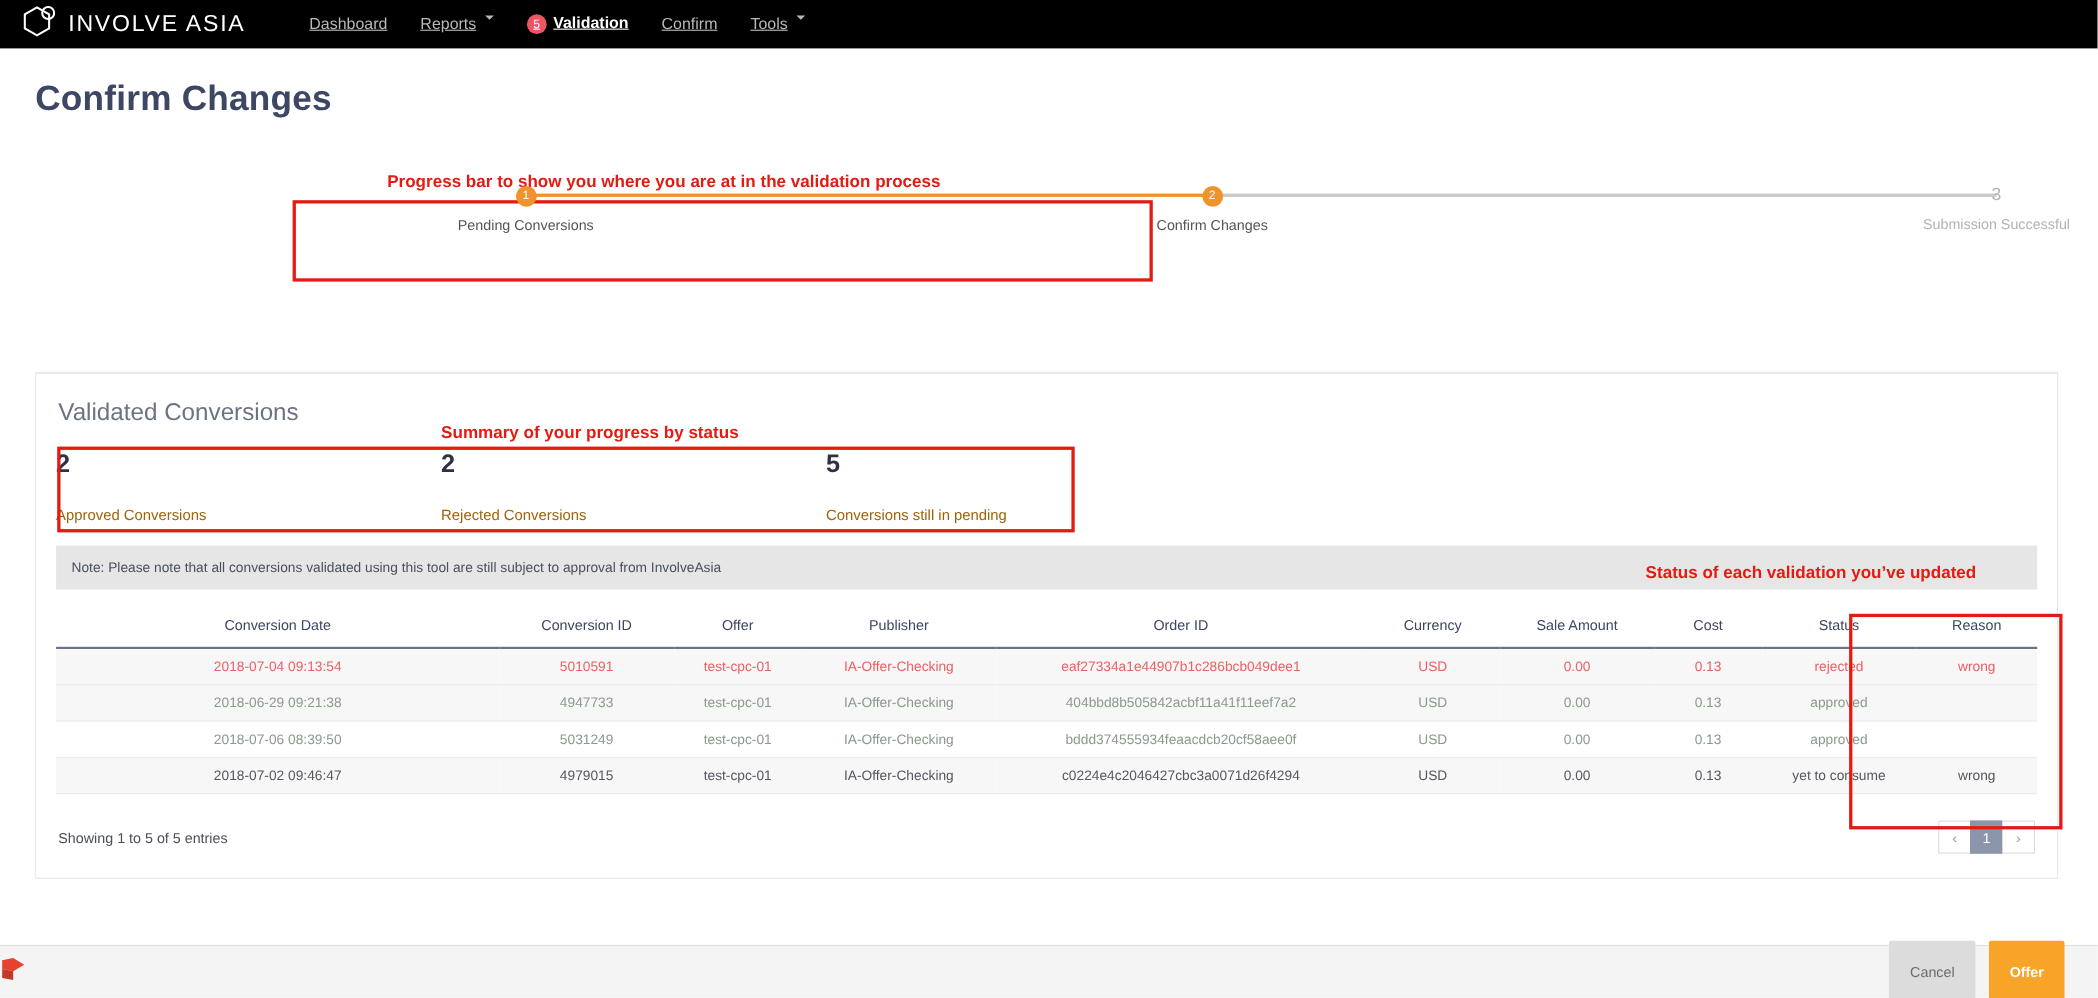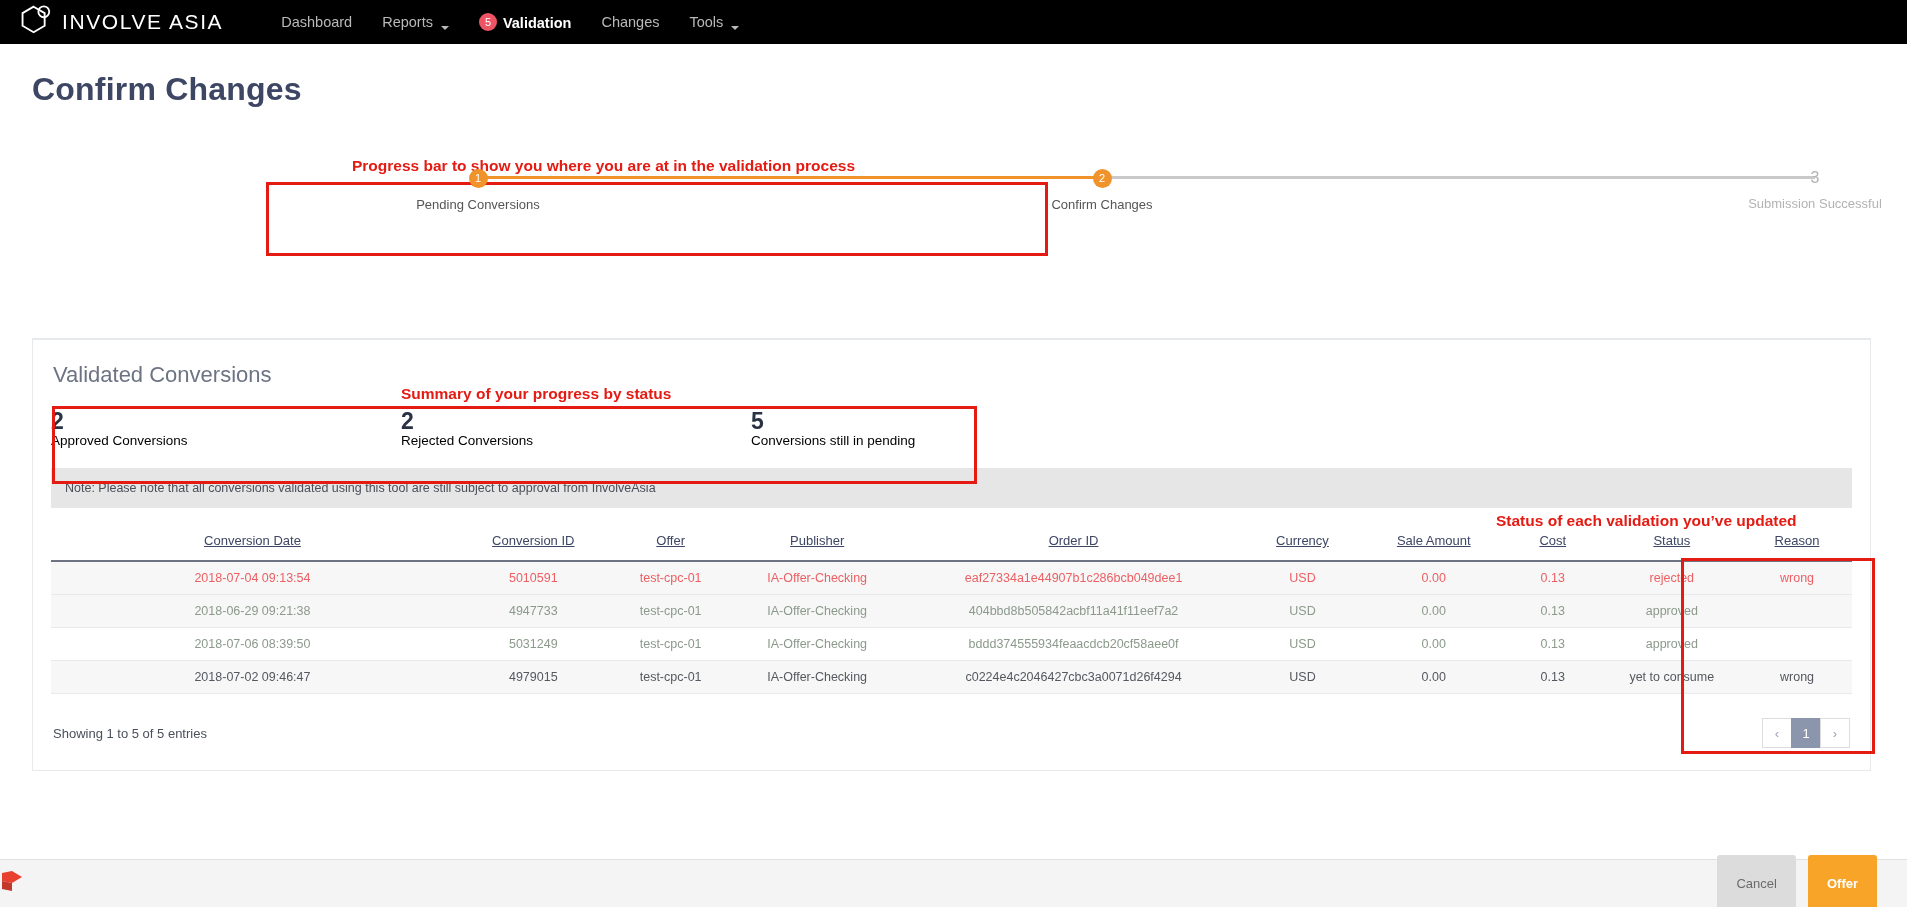--- a/index.html
+++ b/index.html
@@ -30,24 +30,25 @@
   .nav-links {
     display: flex;
     align-items: center;
     gap: 30px;
     margin-left: 58px;
   }
   .nav-link {
     color: #b9b9b9;
     font-size: 14.5px;
     display: flex;
-    align-items: flex-end;
+    align-items: flex-start;
     gap: 6px;
     cursor: pointer;
     white-space: nowrap;
+    text-decoration: underline;
   }
   .nav-link.active { color: #ffffff; font-weight: bold; }
   .caret {
     width: 0; height: 0;
     border-left: 4px solid transparent;
     border-right: 4px solid transparent;
     border-top: 4px solid #b9b9b9;
     display: inline-block;
     margin-left: 2px;
   }
@@ -149,22 +150,22 @@
   }
   .stat { width: 350px; }
   .stat-num {
     font-size: 23px;
     color: #2b3245;
     font-weight: bold;
     line-height: 1;
   }
   .stat-lab {
     font-size: 13.5px;
-    color: #000000;
-    margin-top: 0;
+    color: #a16207;
+    margin-top: 28px;
   }
   .note {
     margin: 4px 18px 0 18px;
     background: #e6e6e6;
     color: #4a4f5a;
     font-size: 12.5px;
     padding: 13px 14px;
   }
   
   table.dt {
@@ -174,21 +175,20 @@
     font-size: 12.5px;
   }
   table.dt thead th {
     color: #3d4663;
     font-weight: normal;
     font-size: 13px;
     padding: 7px 10px 12px 10px;
     border-bottom: 2px solid #6d7382;
     text-align: center;
     white-space: nowrap;
-    text-decoration: underline;
   }
   table.dt tbody td {
     padding: 9px 10px;
     text-align: center;
     border-bottom: 1px solid #e7eaec;
     white-space: nowrap;
   }
   tr.odd td { background: #f7f7f7; }
   tr.even td { background: #ffffff; }
   .r-rejected td { color: #ec5f63; }
@@ -256,21 +256,21 @@
     </div>
     <div class="nav-link">
       <span>Reports</span>
       <i class="caret"></i>
     </div>
     <div class="nav-link active">
       <span class="nav-badge">5</span>
       <span>Validation</span>
     </div>
     <div class="nav-link">
-      <span>Changes</span>
+      <span>Confirm</span>
     </div>
     <div class="nav-link">
       <span>Tools</span>
       <i class="caret"></i>
     </div>
   </div>
 </div>
 
 <div class="page-title">Confirm Changes</div>
 

